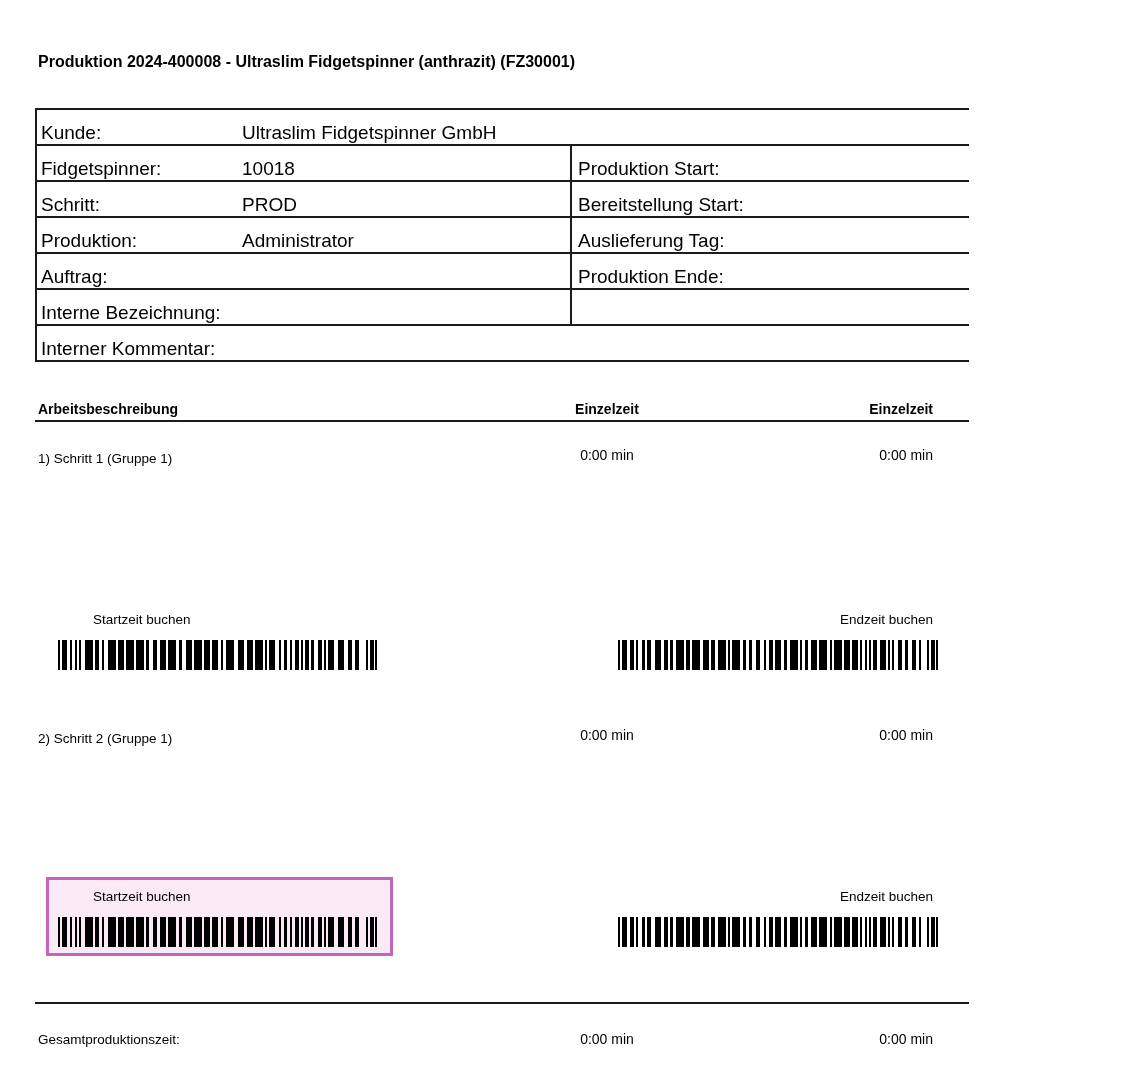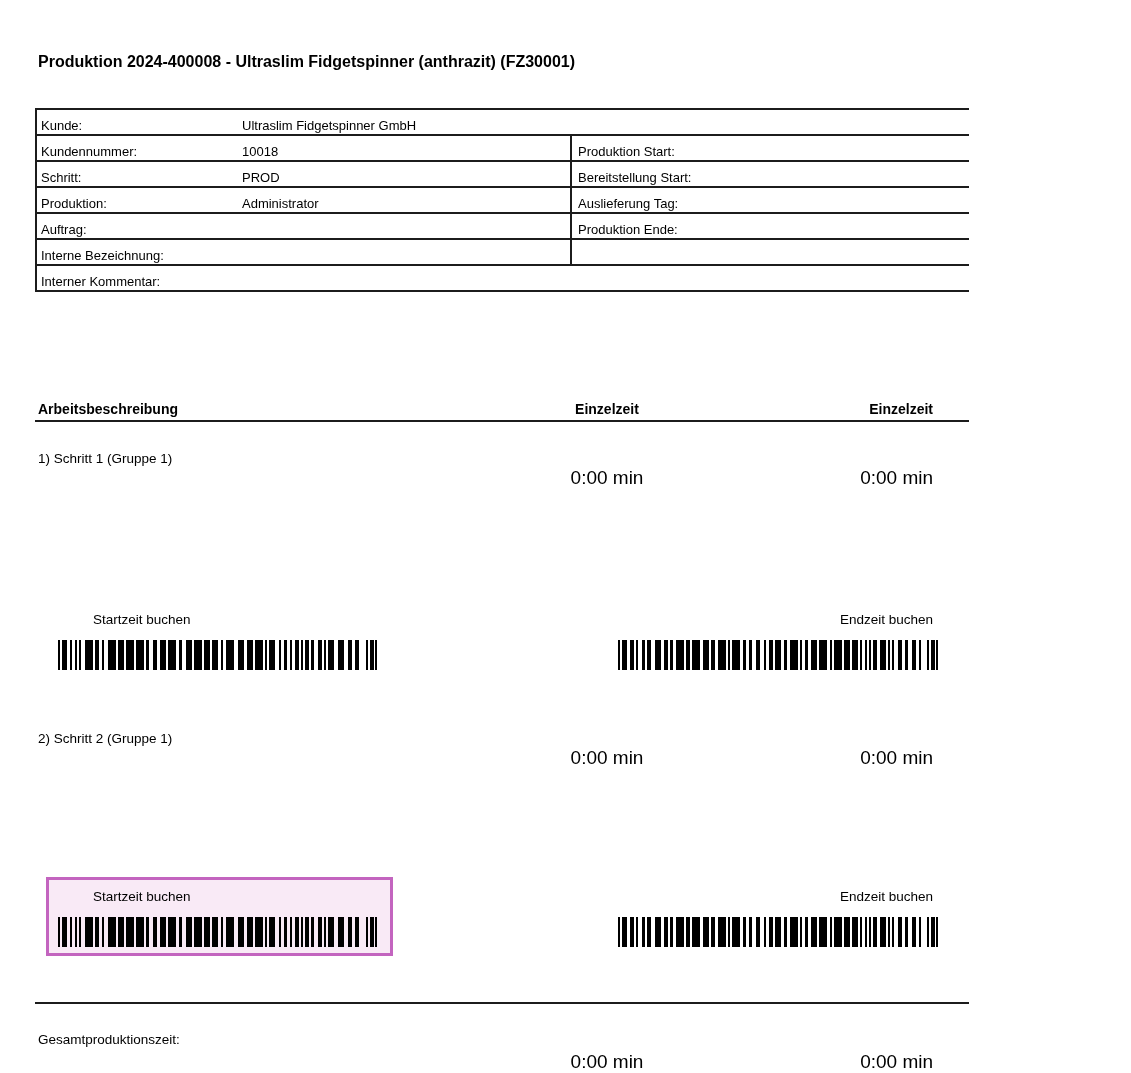--- a/index.html
+++ b/index.html
@@ -10,32 +10,32 @@
   }
   .title { position:absolute; left:38px; top:53px; font-size:16px; font-weight:bold; white-space:nowrap; }
 
   
   .info-table {
     position:absolute; left:35px; top:108px; width:1017px;
     border-collapse:collapse; table-layout:fixed;
   }
   .info-table, .info-table tr { border:2px solid #1c1c1c; }
   .info-table td {
-    height:26px; font-size:13px; padding:6px 2px 0 4px;
+    height:26px; font-size:19px; padding:12px 2px 0 4px;
     vertical-align:middle; white-space:nowrap; overflow:hidden;
   }
   .info-table td.vsep { border-left:2px solid #1c1c1c; padding-left:6px; }
 
   
   .sec-head { position:absolute; top:401px; font-size:14px; font-weight:bold; white-space:nowrap; }
   .num-col1 { left:507px; width:200px; text-align:center; }
   .num-col2 { left:733px; width:200px; text-align:right; }
   .rule { position:absolute; left:35px; width:989px; height:2px; background:#1c1c1c; }
   .step-name { position:absolute; left:38px; font-size:13.5px; white-space:nowrap; }
-  .time-val { position:absolute; font-size:19px; white-space:nowrap;margin-top:20px; }
+  .time-val { position:absolute; font-size:14px; white-space:nowrap; }
 
   
   .bc-block {
     position:absolute; height:79px; border:3px solid transparent; background:transparent;
   }
   .bc-block.highlighted { border-color:var(--hl-border,#c364bf); background:var(--hl-bg,#f9eaf6); }
   .bc-label { position:absolute; top:9px; font-size:13.5px; white-space:nowrap; }
   .bc-label.start { left:44px; }
   .bc-label.end { right:5px; }
   .barcode { position:absolute; top:37px; height:30px; }
@@ -58,21 +58,21 @@
         <col style="width:333px">
         <col style="width:198px">
         <col style="width:284px">
       </colgroup>
     <tbody>
         <tr>
       <td>Kunde:</td>
       <td colspan="3">Ultraslim Fidgetspinner GmbH</td>
     </tr>
     <tr>
-      <td>Kundennummer:</td>
+      <td>Fidgetspinner:</td>
       <td>10018</td>
       <td class="vsep">Produktion Start:</td>
       <td></td>
     </tr>
     <tr>
       <td>Schritt:</td>
       <td>PROD</td>
       <td class="vsep">Bereitstellung Start:</td>
       <td></td>
     </tr>

